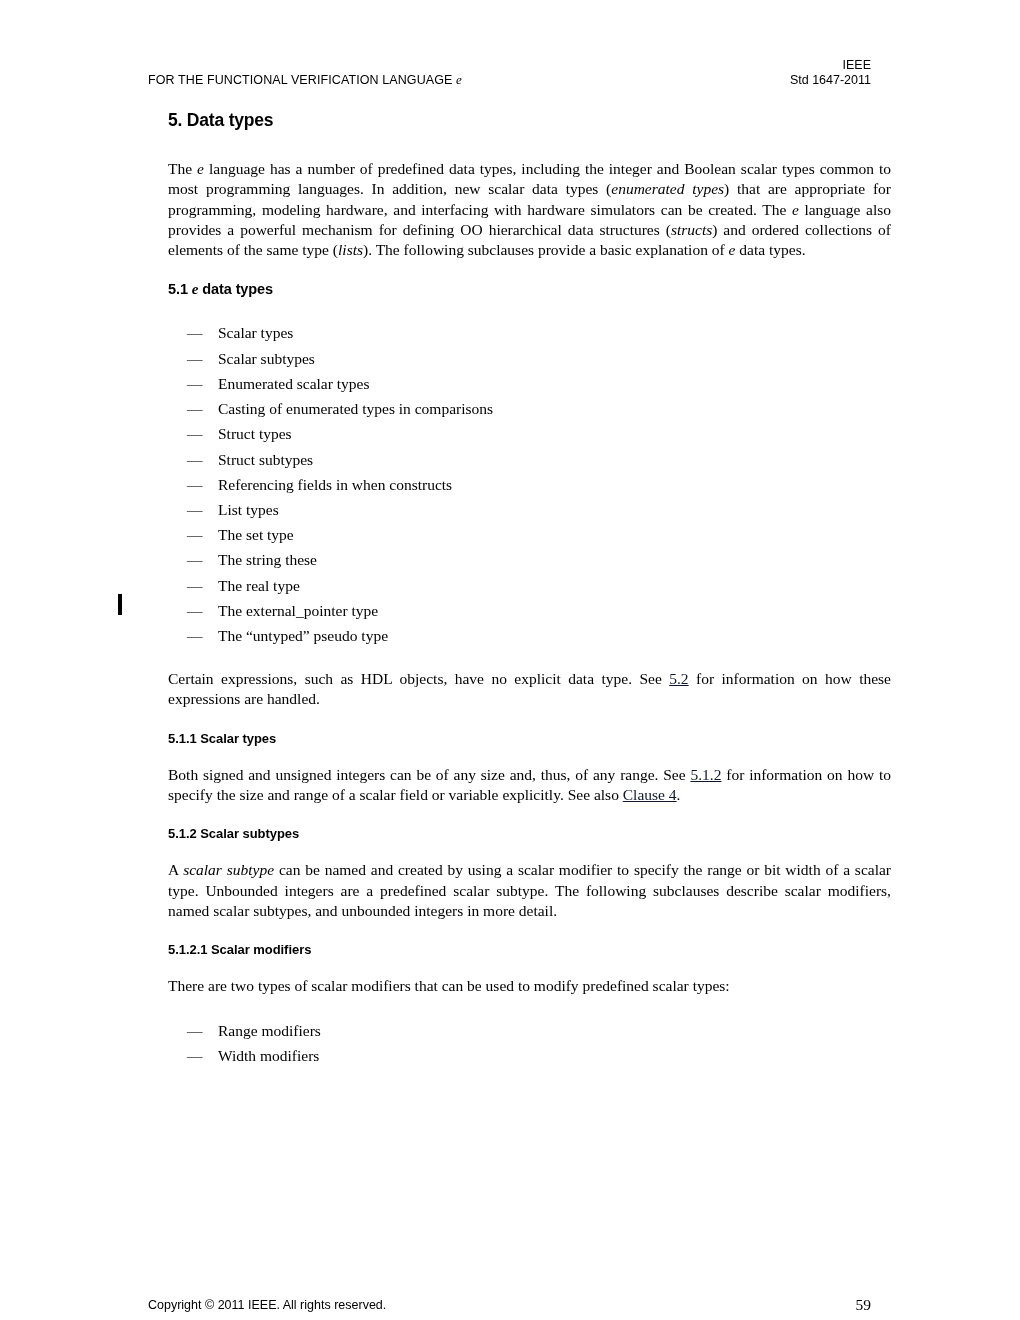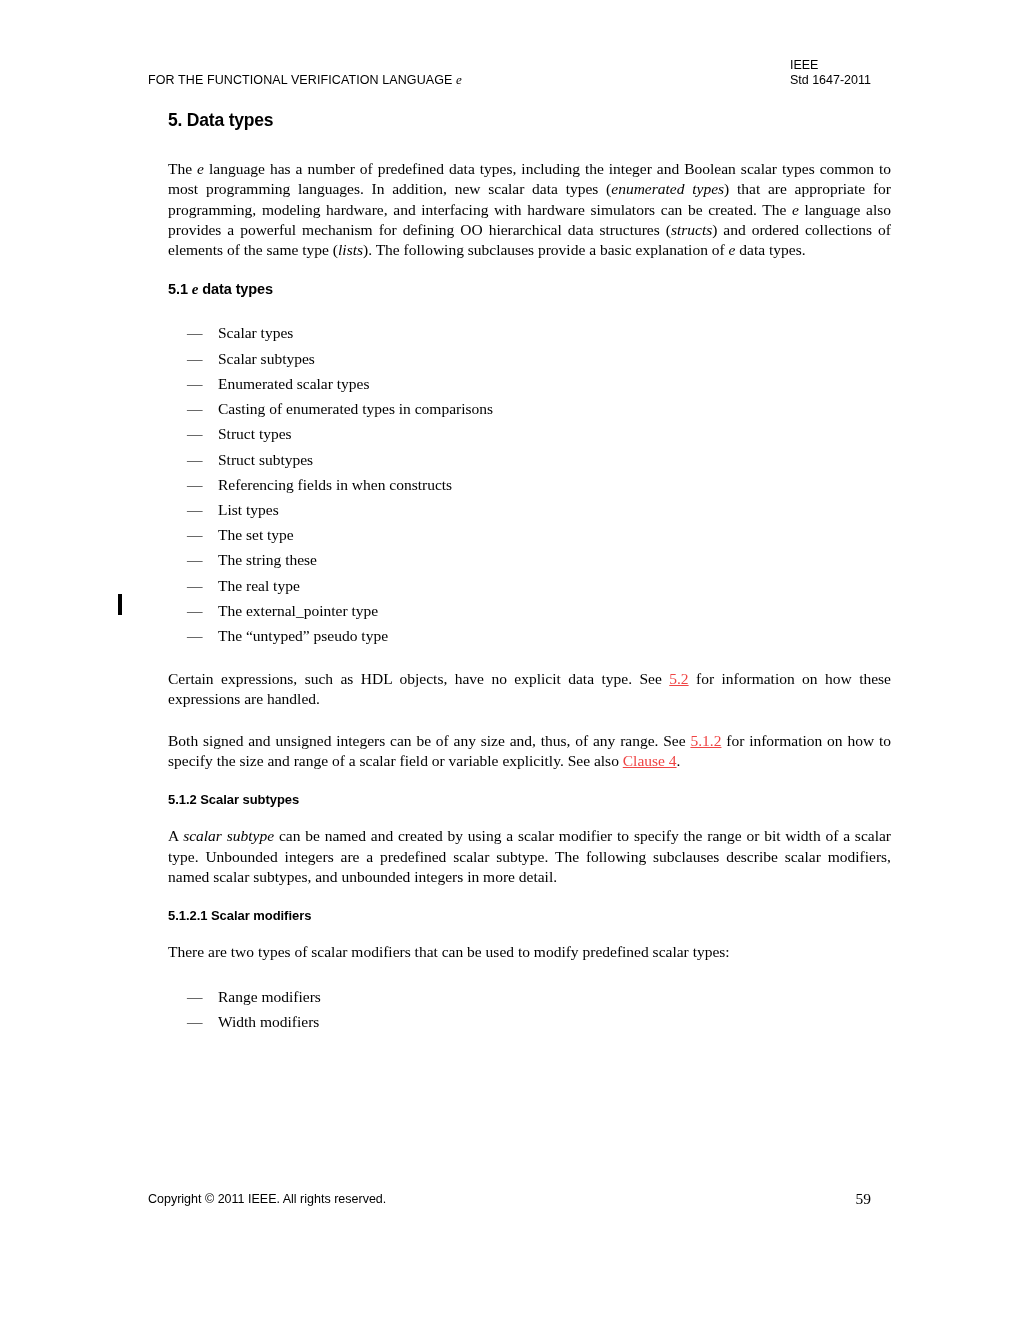--- a/index.html
+++ b/index.html
@@ -42,21 +42,21 @@
   }
   .rh-left .ital-e {
     font-family: "Liberation Serif", serif;
     font-style: italic;
     font-size: 13px;
   }
   .rh-right {
     position: absolute;
     right: 0;
     top: 0;
-    text-align: left;
+    text-align: right;
     font-family: "Liberation Sans", sans-serif;
     font-size: 12.5px;
     line-height: 15px;
   }
 
   
   .content {
     position: absolute;
     left: 148px;
     top: 110px;
@@ -99,21 +99,21 @@
     line-height: 20.3px;
     text-align: justify;
     margin: 0 0 21px 0;
   }
   p.body.nojust { text-align: left; }
 
   .ital { font-style: italic; }
   .ital-e { font-style: italic; }
 
   a.xref {
-    color: #ef4444;
+    color: #0f172a;
     text-decoration: underline;
   }
 
   
   ul.dash-list {
     list-style: none;
     margin: 0 0 21px 0;
     padding: 0;
   }
   ul.dash-list li {
@@ -137,21 +137,21 @@
     top: 594px;
     width: 4px;
     height: 21px;
     background: #000000;
   }
 
   
   .footer {
     position: absolute;
     left: 148px;
-    top: 1192px;
+    top: 1298px;
     width: 723px;
     height: 20px;
   }
   .footer-copy {
     position: absolute;
     left: 0;
     top: 0;
     font-family: "Liberation Sans", sans-serif;
     font-size: 12.5px;
   }
@@ -196,20 +196,21 @@
       <li><span class="dash">—</span><span>List types</span></li>
       <li><span class="dash">—</span><span>The set type</span></li>
       <li><span class="dash">—</span><span>The string these</span></li>
       <li><span class="dash">—</span><span>The real type</span></li>
       <li><span class="dash">—</span><span>The external_pointer type</span></li>
       <li><span class="dash">—</span><span>The “untyped” pseudo type</span></li>
     </ul>
 
     <p class="body"><span>Certain expressions, such as HDL objects, have no explicit data type. See </span><a class="xref" href="#">5.2</a><span> for information on how these expressions are handled.</span></p>
 
+    <h3 class="subsub-title">5.1.1 Scalar types</h3>
 
 
     <p class="body"><span>Both signed and unsigned integers can be of any size and, thus, of any range. See </span><a class="xref" href="#">5.1.2</a><span> for information on how to specify the size and range of a scalar field or variable explicitly. See also </span><a class="xref" href="#">Clause 4</a><span>.</span></p>
 
     <h3 class="subsub-title">5.1.2 Scalar subtypes</h3>
 
     <p class="body"><span>A </span><span class="ital">scalar subtype</span><span> can be named and created by using a scalar modifier to specify the range or bit width of a scalar type. Unbounded integers are a predefined scalar subtype. The following subclauses describe scalar modifiers, named scalar subtypes, and unbounded integers in more detail.</span></p>
 
     <h3 class="subsub-title">5.1.2.1 Scalar modifiers</h3>
 

